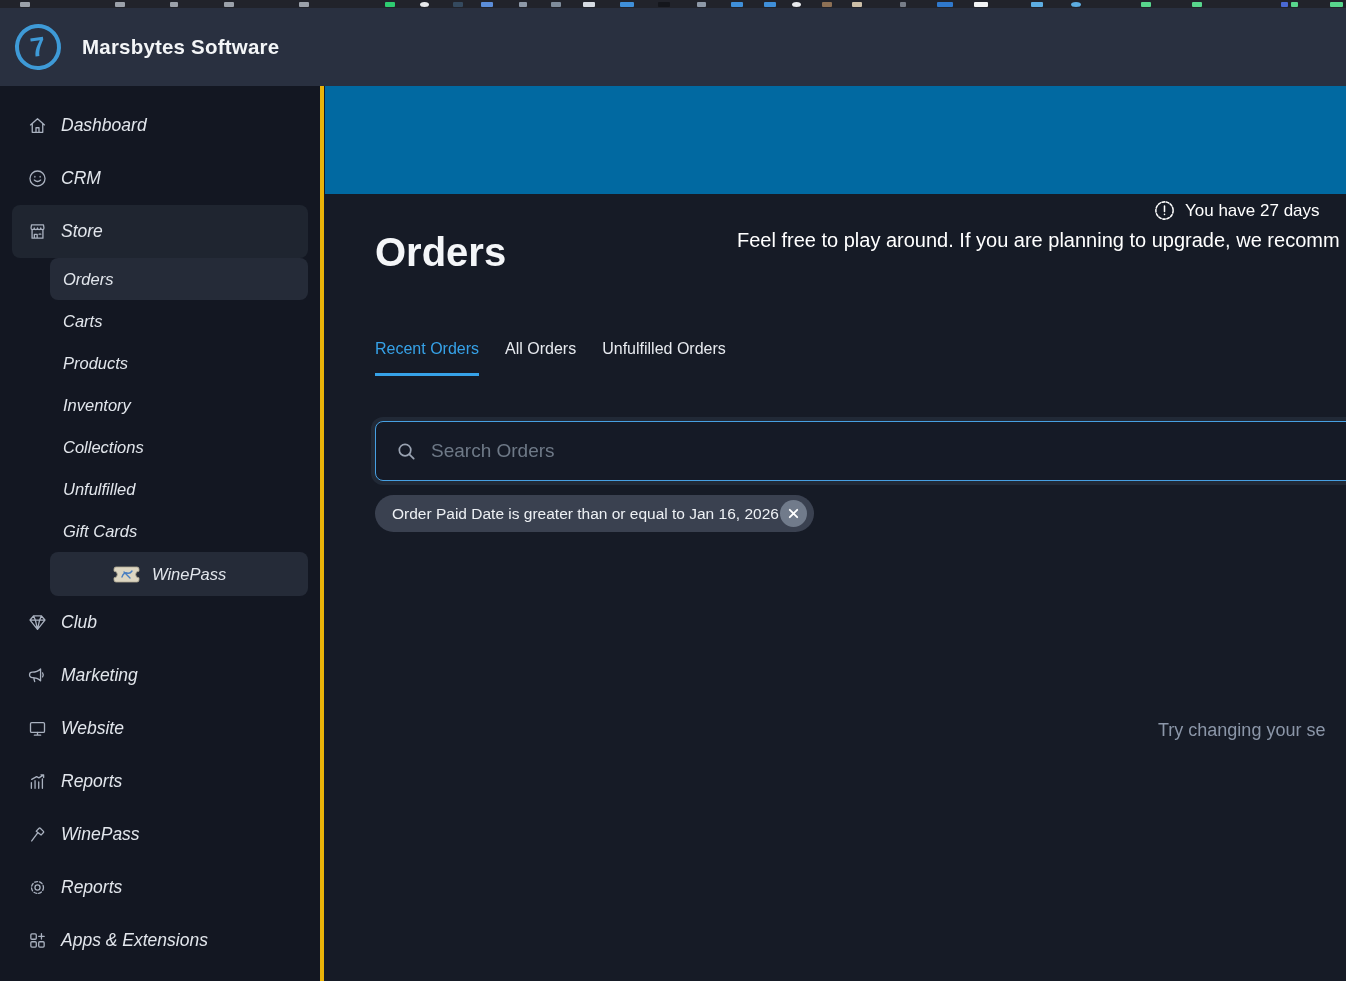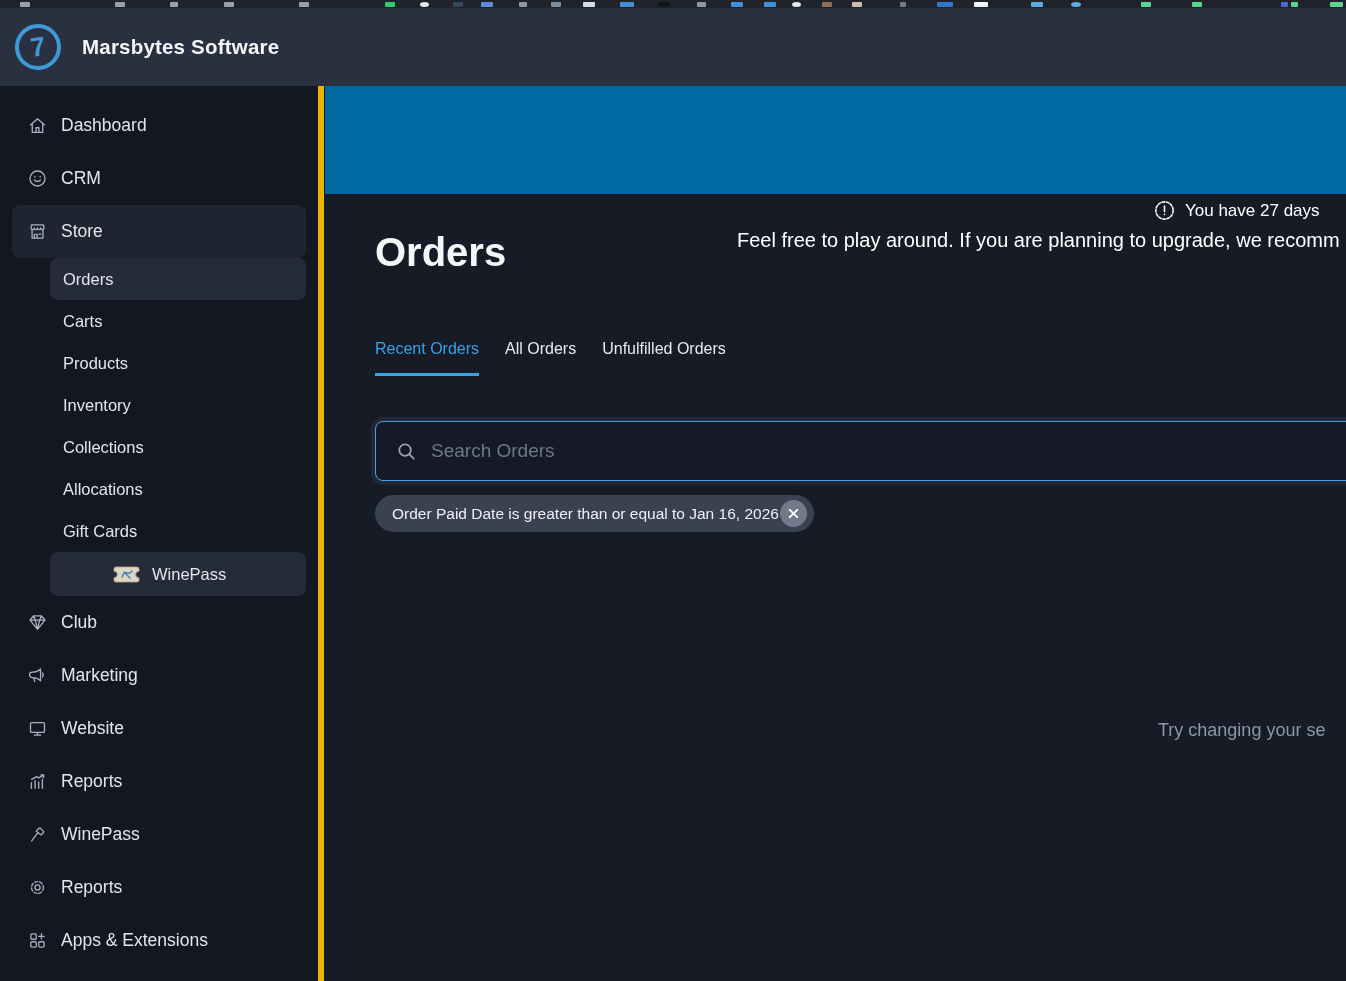--- a/index.html
+++ b/index.html
@@ -23,21 +23,21 @@
     width:46px; height:46px; border-radius:50%; border:4px solid #3e9ad7;
     color:#3e9ad7; font-size:27px; font-weight:700;
     display:flex; align-items:center; justify-content:center;
     transform:rotate(-8deg);
   }
   .app-title { margin-left:21px; color:#f3f5f7; font-size:20.5px; font-weight:600; letter-spacing:.2px; }
 
   
   .sidebar {
     position:absolute; top:86px; left:0; bottom:0; width:324px;
-    background:#131722; border-right:6px solid #eab308; z-index:10; padding-top:13px;
+    background:#131722; border-right:4px solid #eab308; z-index:10; padding-top:13px;font-style:italic;
   }
   .nav-item {
     height:53px; display:flex; align-items:center; padding-left:27px;
     color:#e2e6ec; font-size:17.5px; cursor:pointer;
   }
   .nav-item .icn { width:21px; height:21px; margin-right:13px; flex:0 0 21px; display:flex; align-items:center; }
   .nav-item svg { stroke:#a9b1bf; fill:none; stroke-width:1.5; stroke-linecap:round; stroke-linejoin:round; width:21px; height:21px; }
   .nav-item.hl { margin:0 12px; padding-left:15px; border-radius:8px; background:#1f2530; }
   .sub-item {
     height:42px; display:flex; align-items:center; padding-left:63px;
@@ -172,21 +172,21 @@
     <div class="sub-item">
       <span>Products</span>
     </div>
     <div class="sub-item">
       <span>Inventory</span>
     </div>
     <div class="sub-item">
       <span>Collections</span>
     </div>
     <div class="sub-item">
-      <span>Allocations</span>
+      <span>Unfulfilled</span>
     </div>
     <div class="sub-item">
       <span>Gift Cards</span>
     </div>
     <div class="sub-item winepass">
       <span class="ticket">
         <svg viewBox="0 0 27 17" width="27" height="17">
           <path d="M1 3 a2 2 0 0 1 2 -2 h21 a2 2 0 0 1 2 2 v2.2 a2.3 2.3 0 0 0 0 6.6 v2.2 a2 2 0 0 1 -2 2 h-21 a2 2 0 0 1 -2 -2 v-2.2 a2.3 2.3 0 0 0 0 -6.6 Z" fill="#ddd6c2" stroke="#b3ab94" stroke-width="0.8"></path>
           <path d="M9 11 q2 -5 5 -4 q3 1 5 -2 M11 6 l6 6" stroke="#4a7fc1" stroke-width="1.4" fill="none" stroke-linecap="round"></path>
         </svg>

